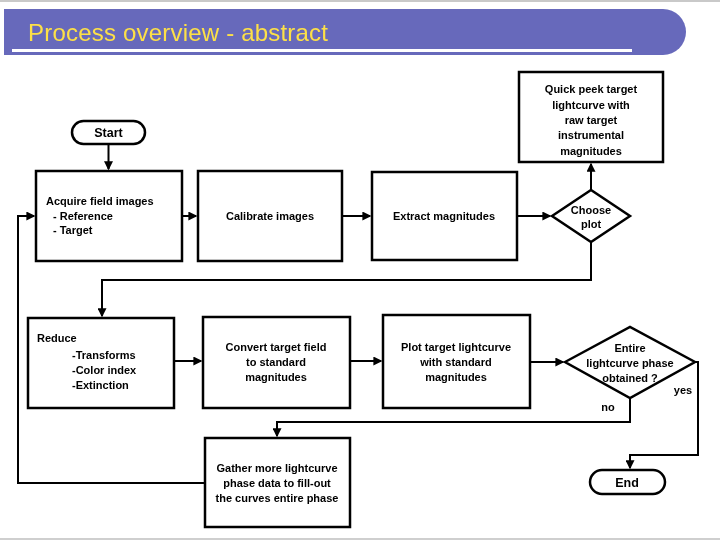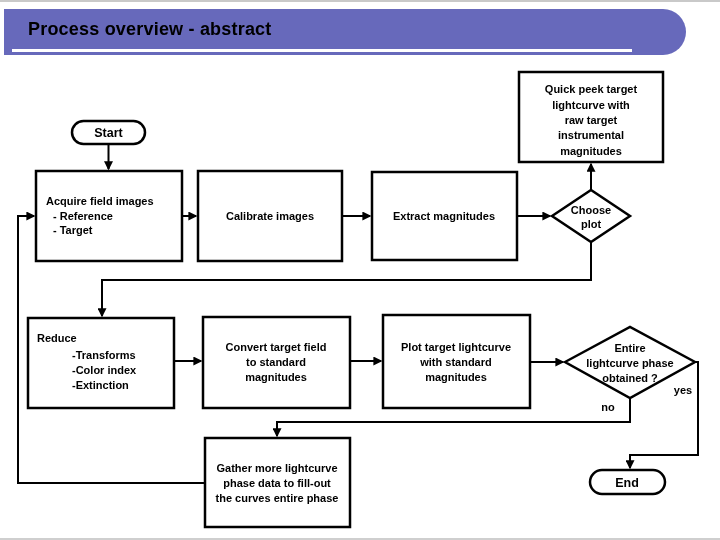--- a/index.html
+++ b/index.html
@@ -12,21 +12,21 @@
   }
   .edge-top{position:absolute;top:0;left:0;width:720px;height:2px;background:#c9c9c9;}
   .edge-bottom{position:absolute;bottom:0;left:0;width:720px;height:2px;background:#cfcfcf;}
   .title-bar{
     position:absolute;left:4px;top:9px;width:682px;height:46px;
     background:#6769bb;
     border-radius:0 23px 23px 0;
   }
   .title-text{
     position:absolute;left:24px;top:10px;
-    color:#000000;font-size:18px;font-weight:bold;letter-spacing:.2px;
+    color:#fde047;font-size:24px;font-weight:normal;letter-spacing:.2px;
   }
   .title-underline{
     position:absolute;left:8px;top:40px;width:620px;height:3px;background:#ffffff;
   }
   svg{position:absolute;left:0;top:0;}
   .box{fill:#ffffff;stroke:#000000;stroke-width:2.5;}
   .term{fill:#ffffff;stroke:#000000;stroke-width:2.5;}
   .edge{fill:none;stroke:#000000;stroke-width:2;}
   text{
     font-family:"Liberation Sans",sans-serif;

